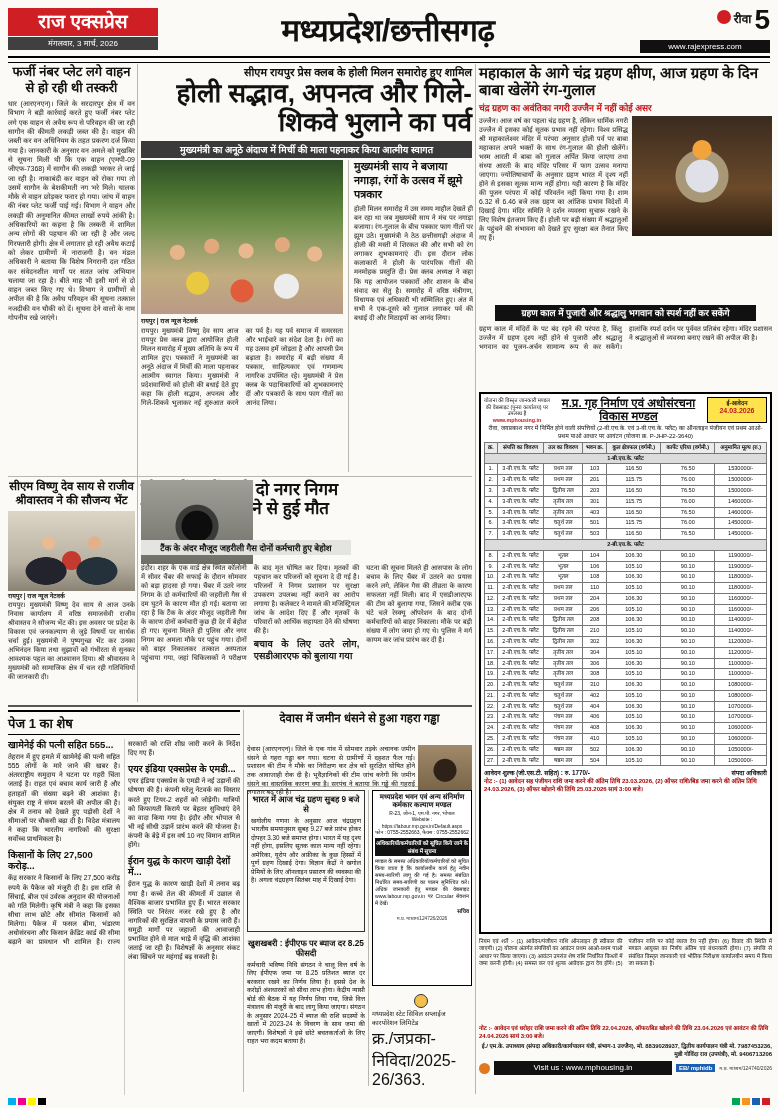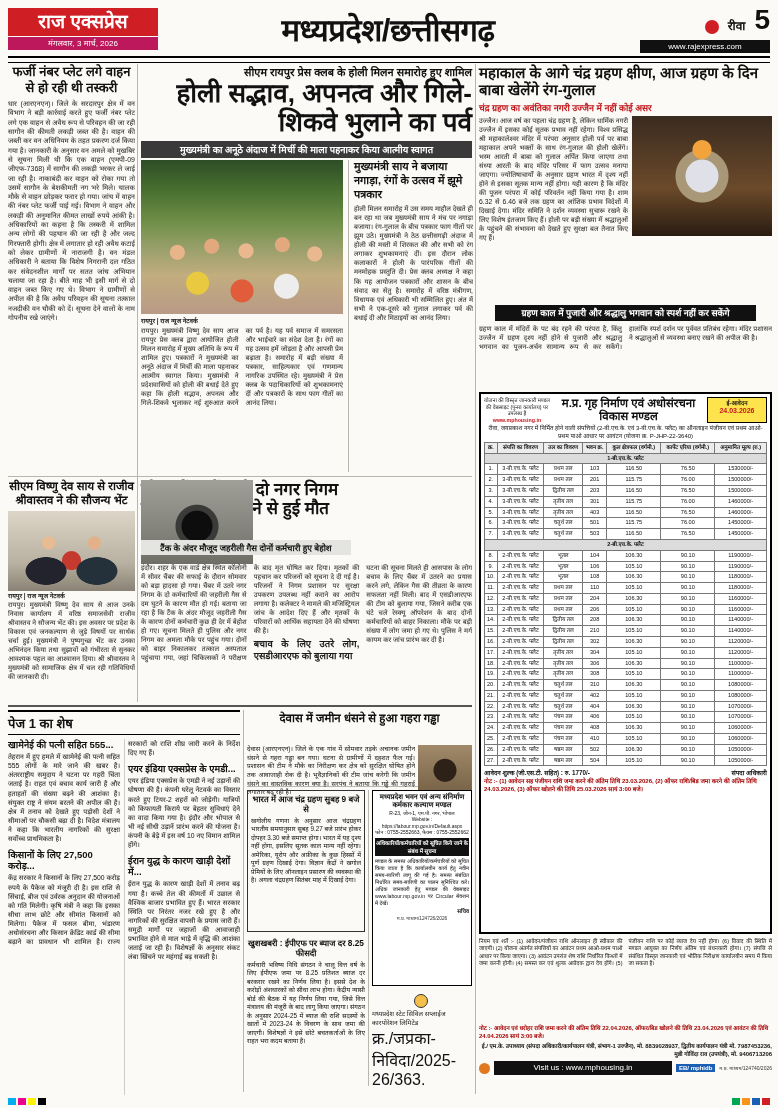--- a/index.html
+++ b/index.html
@@ -10,25 +10,25 @@
   .body-txt{font-size:7px;line-height:1.33;text-align:justify;color:#1c1c1c;overflow:hidden;}
   .cols2{column-count:2;column-gap:7px;}
   .cols3{column-count:3;column-gap:7px;}
   .cap{font-size:6.3px;font-weight:bold;color:#222;}
   .vrule{border-left:1px solid #b9b6ae;width:0;}
   .hrule{border-top:1px solid #b9b6ae;height:0;}
   h1,h2,h3,h4,p{margin:0;padding:0;}
   
   .brand-box{left:8px;top:8px;width:150px;height:28px;background:#cf1f25;color:#fff;
              font-size:19px;font-weight:bold;text-align:center;line-height:28px;}
-  .brand-date{left:8px;top:37px;width:150px;height:13px;background:#be185d;color:#fff;
+  .brand-date{left:8px;top:37px;width:150px;height:13px;background:#404040;color:#fff;
               font-size:8px;text-align:center;line-height:13px;}
   .mast-title{left:168px;top:8px;width:440px;text-align:center;font-size:31px;font-weight:bold;
               letter-spacing:-.5px;}
-  .mast-right{left:688px;top:6px;width:82px;display:flex;align-items:flex-end;justify-content:flex-end;gap:9px;}
+  .mast-right{left:688px;top:6px;width:82px;display:flex;align-items:flex-start;justify-content:flex-end;gap:3px;}
   .roundel{width:14px;height:14px;border-radius:50%;background:#cf1f25;margin-top:4px;}
   .city{font-size:12px;font-weight:bold;margin-top:4px;}
   .pageno{font-size:28px;font-weight:bold;line-height:1;}
   .mast-site{left:640px;top:40px;width:130px;height:13px;background:#111;color:#fff;
              font-size:8px;text-align:center;line-height:13px;}
   .mast-rule{left:8px;top:56px;width:762px;height:4px;border-top:2px solid #000;border-bottom:1px solid #000;}
   
   .photo{position:relative;background:#888;}
   .photo-holi{background:
      radial-gradient(circle at 18% 60%,#e8b48a 0 7px,transparent 8px),
@@ -66,21 +66,21 @@
   .sidebox h3{font-size:11px;line-height:1.25;margin-bottom:3px;}
   .blackbar{background:#111;color:#fff;font-weight:bold;text-align:center;}
   .graybar{background:#e4e4e0;color:#111;font-weight:bold;text-align:center;font-size:8.5px;padding:2px 0;}
   .redsub{color:#c2181d;font-weight:bold;font-size:9px;}
   .crosshead{font-size:9.5px;font-weight:bold;margin:3px 0 2px;line-height:1.2;}
   
   .ad{border:2px solid #000;background:#fff;padding:3px;box-sizing:border-box;}
   .ad-head{display:flex;gap:3px;align-items:stretch;}
   .ad-info{width:66px;font-size:5.3px;line-height:1.25;text-align:center;}
   .ad-info .site{color:#c2181d;font-weight:bold;}
-  .ad-title{flex:1;text-align:center;font-size:11.5px;font-weight:bold;line-height:1.15;}
+  .ad-title{flex:1;text-align:center;font-size:11.5px;font-weight:bold;line-height:1.15;text-decoration:underline;}
   .ad-yellow{width:56px;background:#ffe34d;border:1px solid #000;font-size:6px;font-weight:bold;
              text-align:center;padding:1px;}
   .ad-yellow .dt{color:#c2181d;display:block;font-size:7px;}
   .ad-sub{font-size:6px;text-align:center;margin:2px 0;line-height:1.25;}
   table.adtab{width:100%;border-collapse:collapse;font-size:5.6px;}
   table.adtab th,table.adtab td{border:1px solid #777;padding:0 1px;text-align:center;line-height:1.75;}
   table.adtab th{background:#ececec;font-weight:bold;line-height:1.3;padding:1px;}
   table.adtab tr.band td{background:#dcdcdc;font-weight:bold;}
   .ad-fee{display:flex;justify-content:space-between;font-size:6.3px;font-weight:bold;margin-top:2px;}
   .ad-note{font-size:6px;font-weight:bold;color:#a50000;margin-top:1px;line-height:1.3;}

